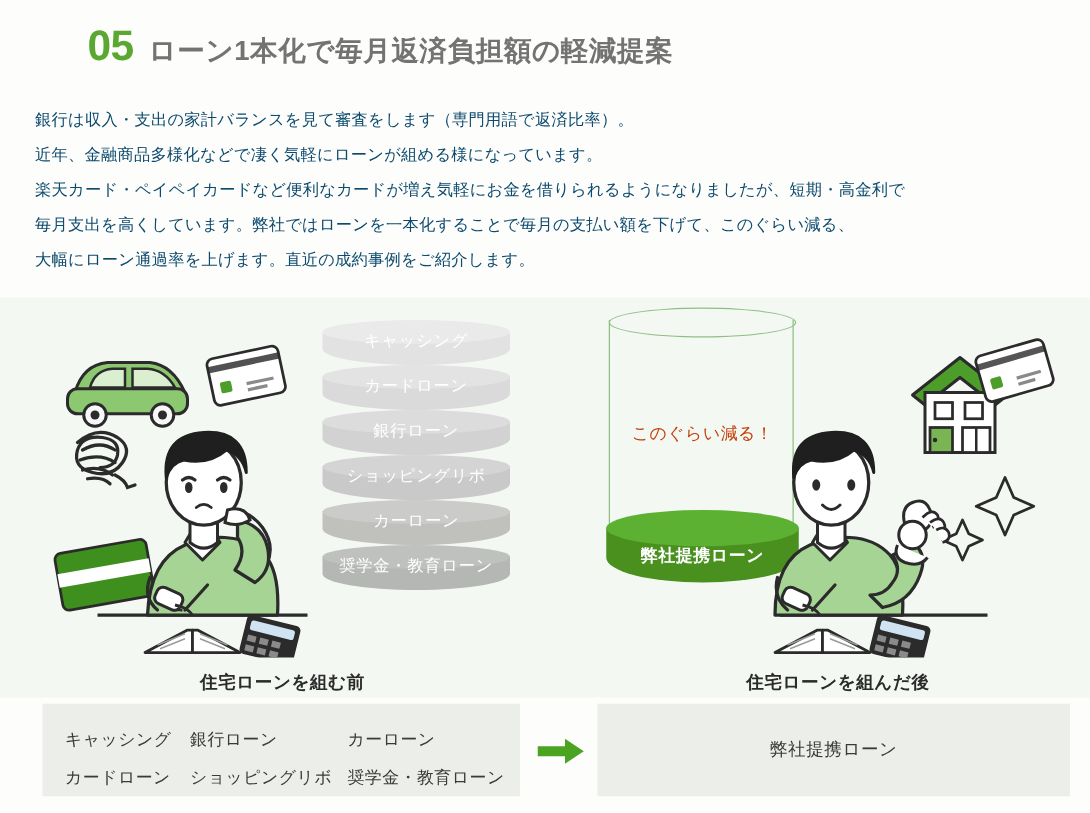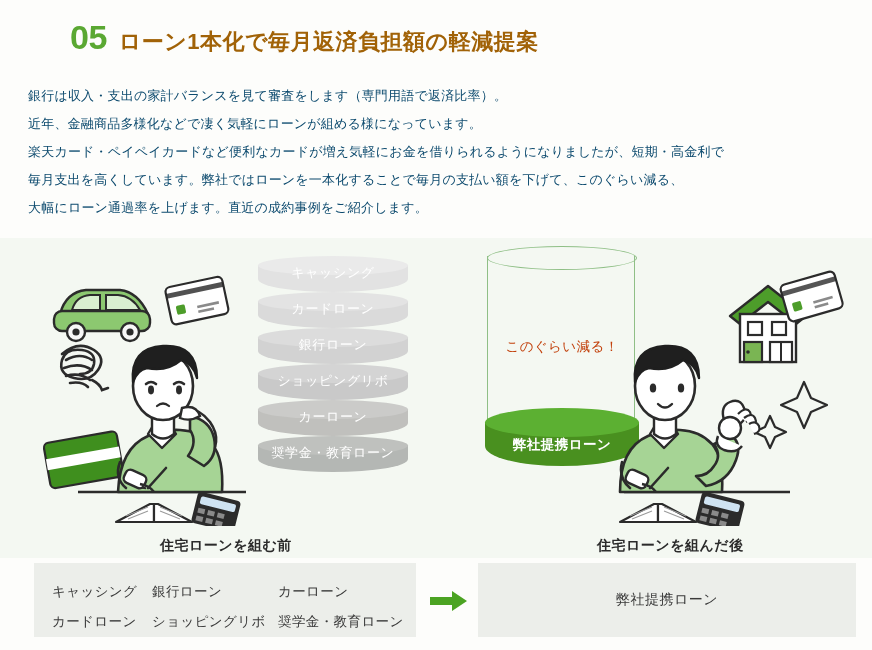--- a/index.html
+++ b/index.html
@@ -29,21 +29,21 @@
   .heading-num {
     font-size: 34px;
     font-weight: 700;
     color: #5aa832;
     line-height: 1;
     letter-spacing: -0.5px;
   }
   .heading-text {
     font-size: 22px;
     font-weight: 700;
-    color: #a16207;
+    color: #737373;
     line-height: 1;
     letter-spacing: 0.5px;
   }
 
   
   .body-copy {
     position: absolute;
     left: 28px;
     top: 82px;
     width: 828px;

